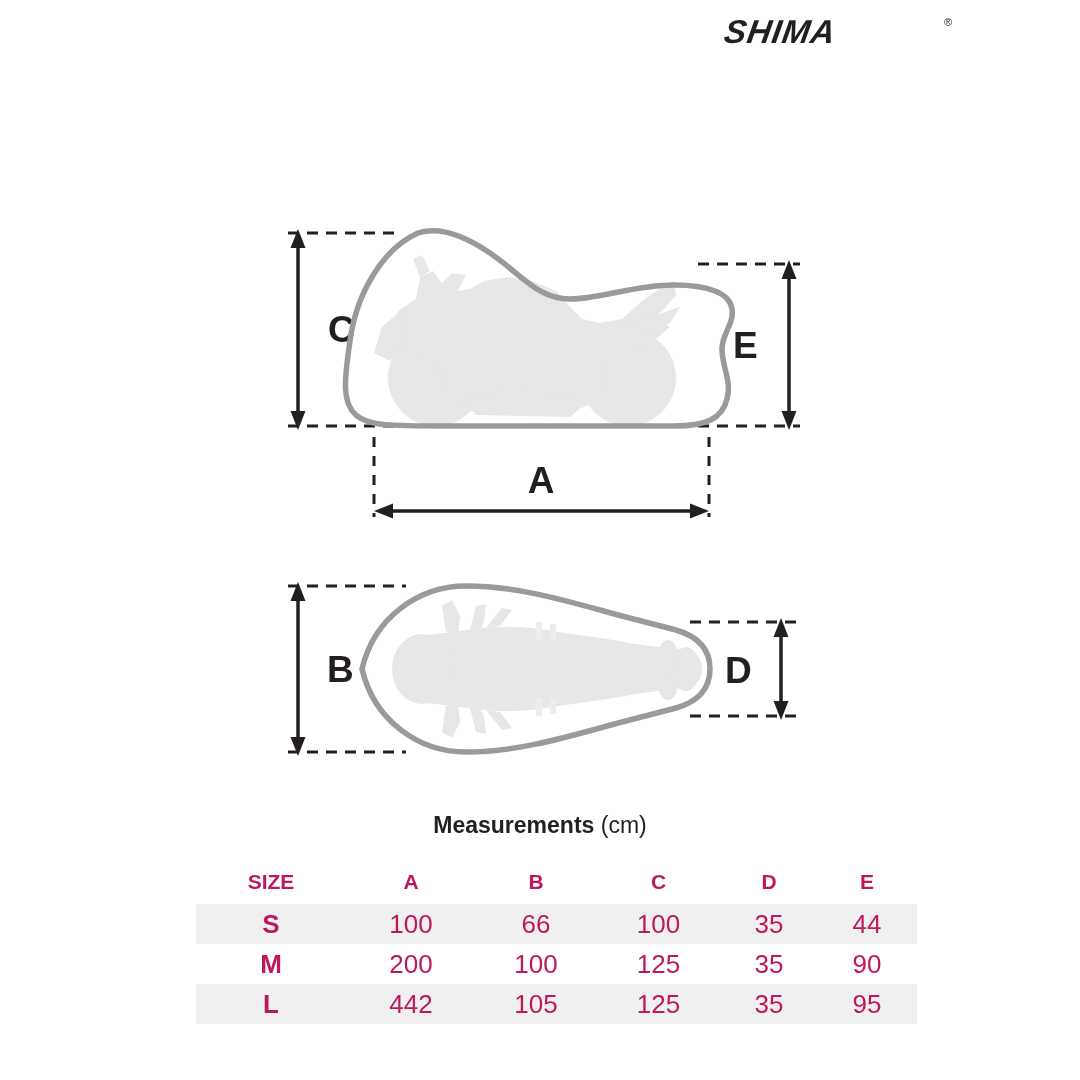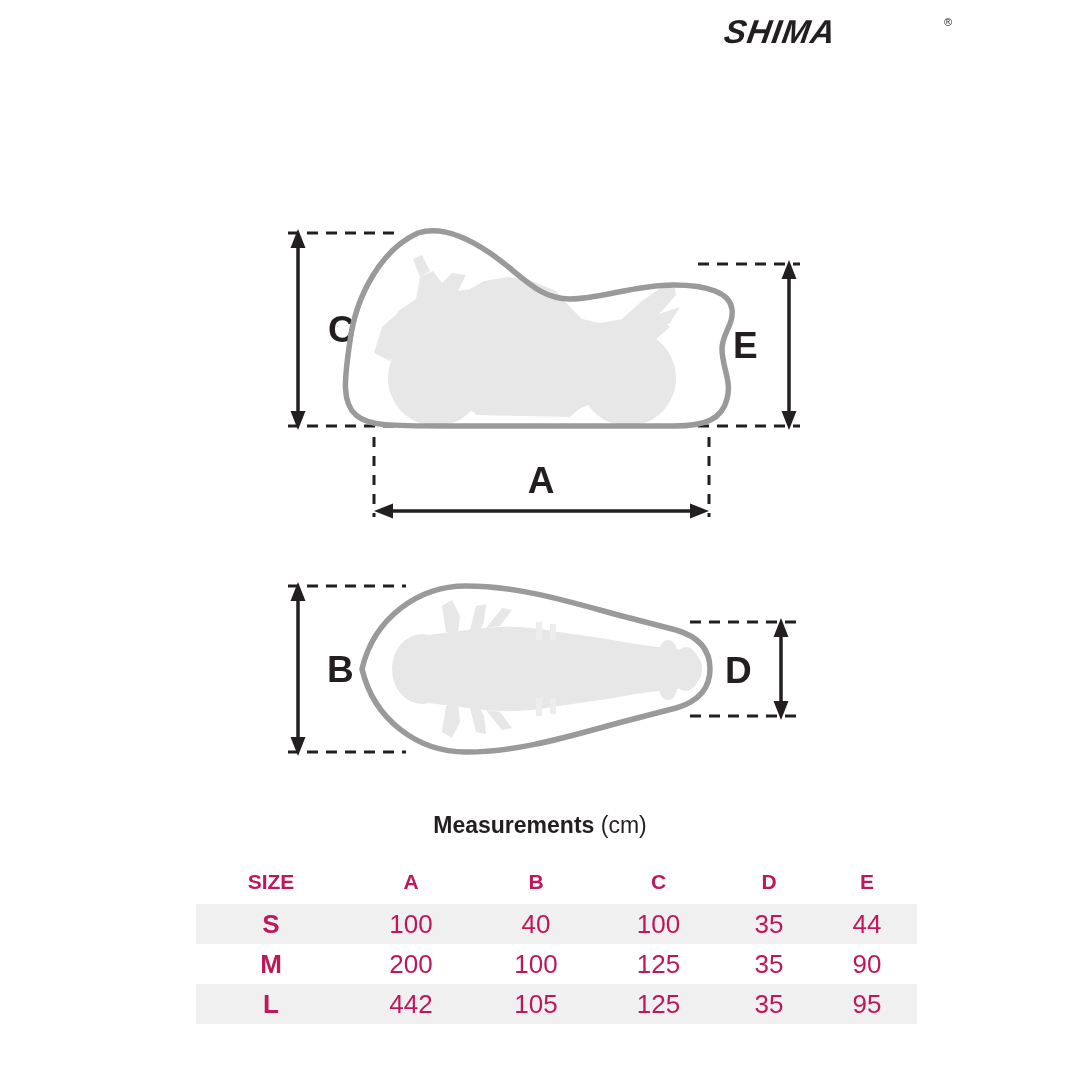--- a/index.html
+++ b/index.html
@@ -369,21 +369,21 @@
       <th>B</th>
       <th>C</th>
       <th>D</th>
       <th>E</th>
     </tr>
   </thead>
   <tbody>
     <tr class="row-alt">
       <td class="cell-size">S</td>
       <td>100</td>
-      <td>40</td>
+      <td>66</td>
       <td>100</td>
       <td>35</td>
       <td>44</td>
     </tr>
     <tr>
       <td class="cell-size">M</td>
       <td>200</td>
       <td>100</td>
       <td>125</td>
       <td>35</td>

